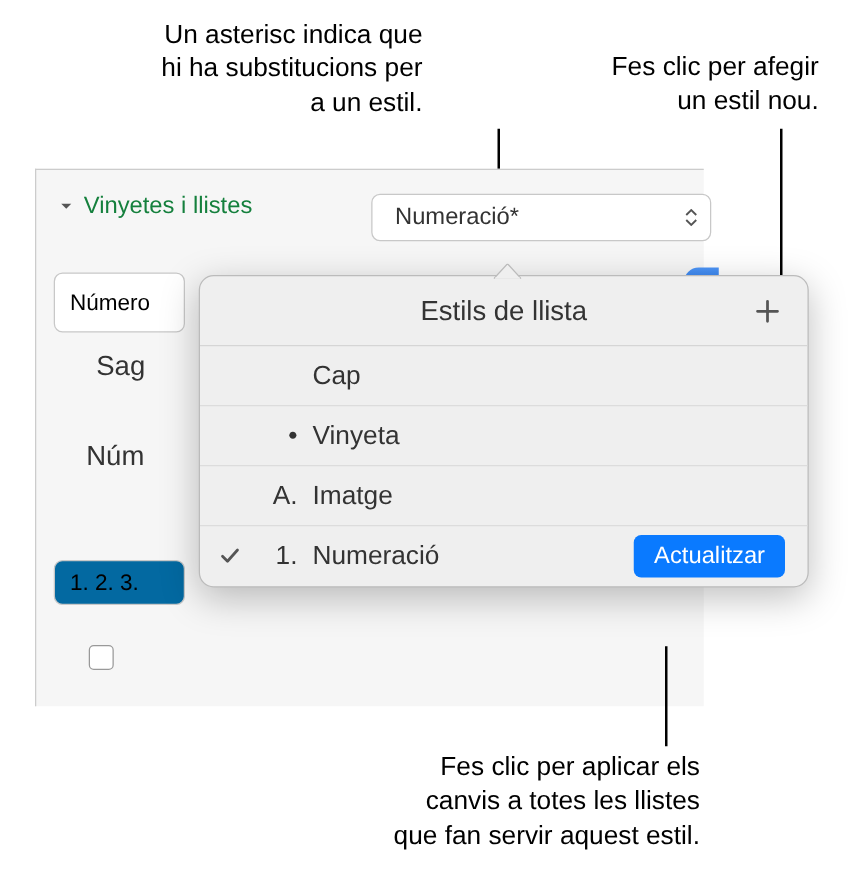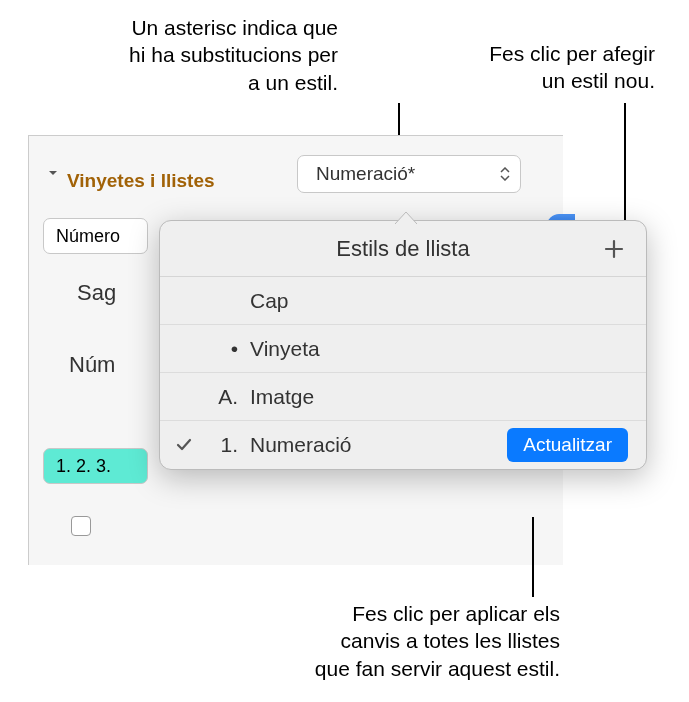--- a/index.html
+++ b/index.html
@@ -40,36 +40,35 @@
     }
     .section-header {
       display: flex;
       align-items: center;
       gap: 6px;
       padding: 0 16px;
       margin-bottom: 12px;
     }
     .section-title {
       font-size: 19px;
-      font-weight: 700;
-      color: #a16207;
-      margin-top: 16px;
+      font-weight: 400;
+      color: #15803d;
     }
     .disclosure {
       width: 16px;
       height: 16px;
       display: inline-flex;
       align-items: center;
       justify-content: center;
     }
     .popup-button {
       position: absolute;
       top: 155px;
       left: 297px;
-      width: 224px;
+      width: 272px;
       height: 38px;
       background: #fff;
       border: 1px solid #c8c8c8;
       border-radius: 7px;
       display: flex;
       align-items: center;
       justify-content: space-between;
       padding: 0 10px 0 18px;
       font-size: 19px;
       color: #333;
@@ -188,38 +187,38 @@
       font-size: 19px;
       cursor: pointer;
     }
     .partial-dropdown {
       position: absolute;
       top: 82px;
       left: 14px;
       background: #fff;
       border: 1px solid #c8c8c8;
       border-radius: 7px;
-      height: 36px;
+      height: 48px;
       width: 105px;
       display: flex;
       align-items: center;
       padding: 0 12px;
       font-size: 18px;
       overflow: hidden;
     }
     .label-partial {
       position: absolute;
       font-size: 22px;
       color: #333;
     }
     .ordering-dropdown {
       position: absolute;
       top: 312px;
       left: 14px;
-      background: #5eead4;
+      background: #0369a1;
       border: 1px solid #c8c8c8;
       border-radius: 7px;
       height: 36px;
       width: 105px;
       display: flex;
       align-items: center;
       padding: 0 12px;
       font-size: 18px;
     }
     .toggle-partial {

